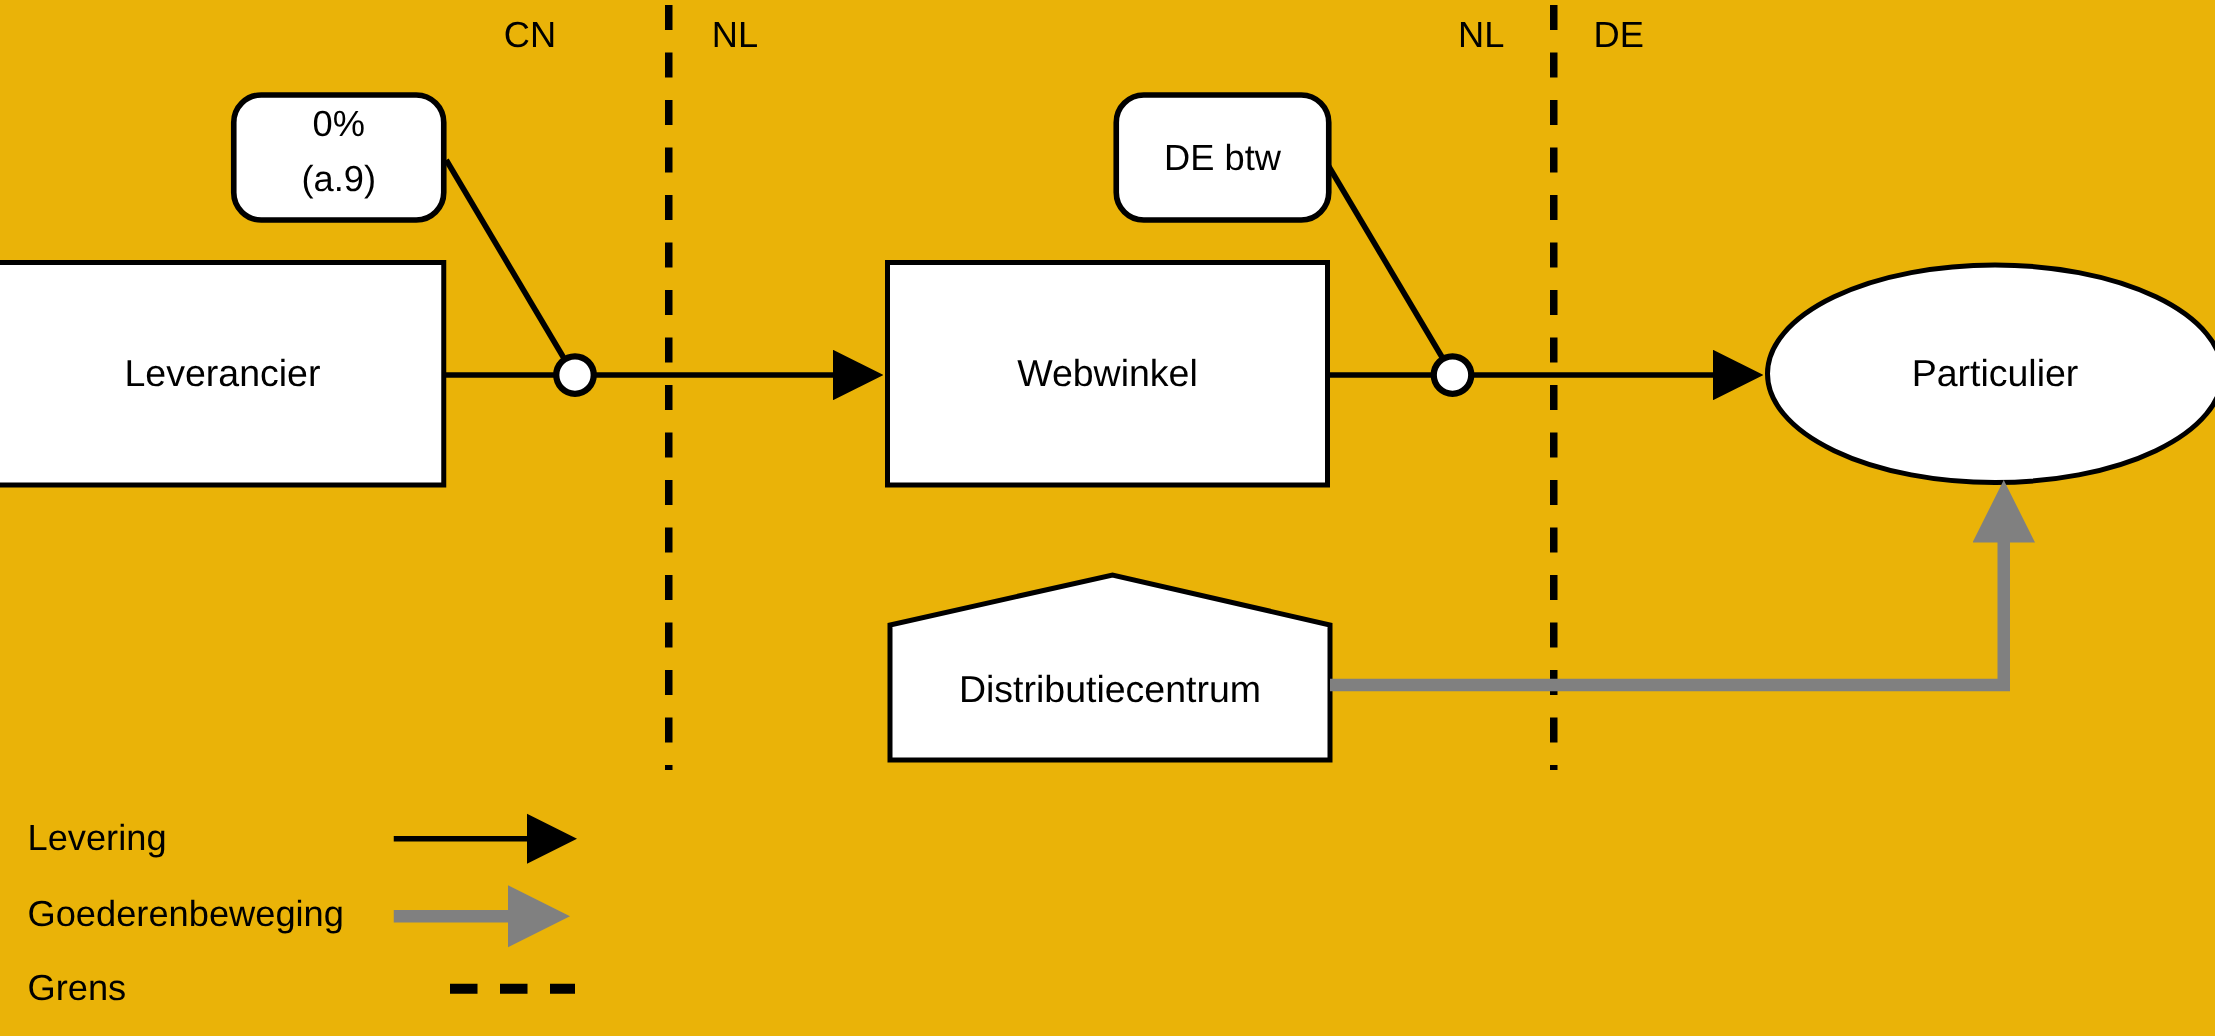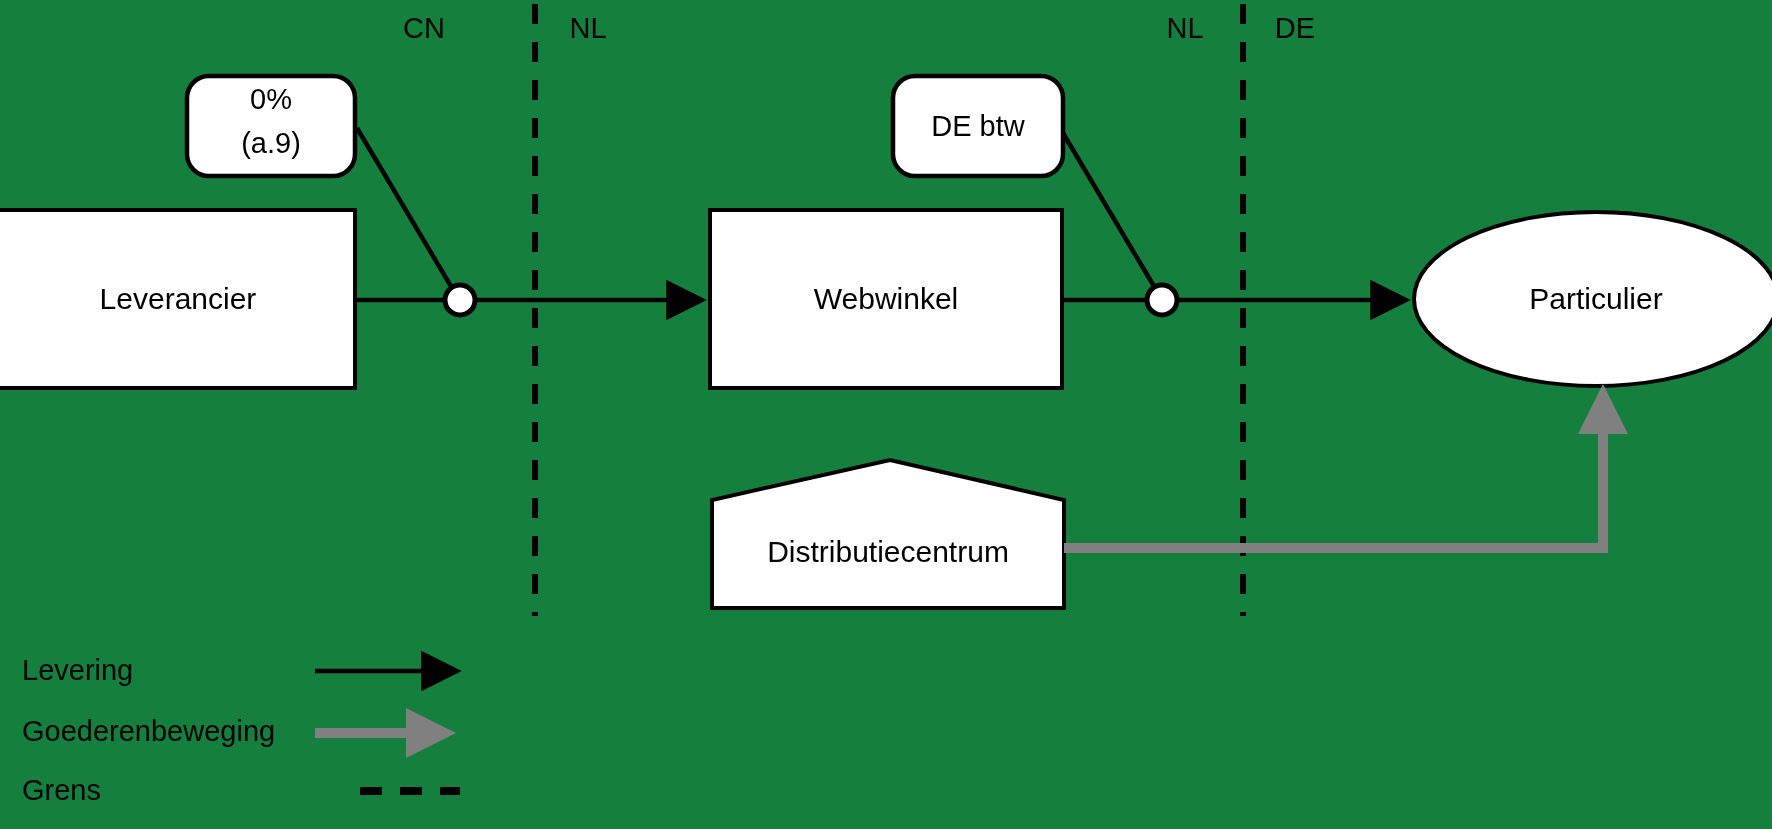--- a/index.html
+++ b/index.html
@@ -4,21 +4,21 @@
 <style>
   html, body {
     margin: 0;
     padding: 0;
     background: #ffffff;
   }
   #canvas {
     position: relative;
     width: 1772px;
     height: 829px;
-    background: #15803d;
+    background: #eab308;
     overflow: hidden;
     font-family: "Liberation Sans", sans-serif;
   }
   svg#diagram {
     position: absolute;
     left: 0;
     top: 0;
     width: 1772px;
     height: 829px;
   }

